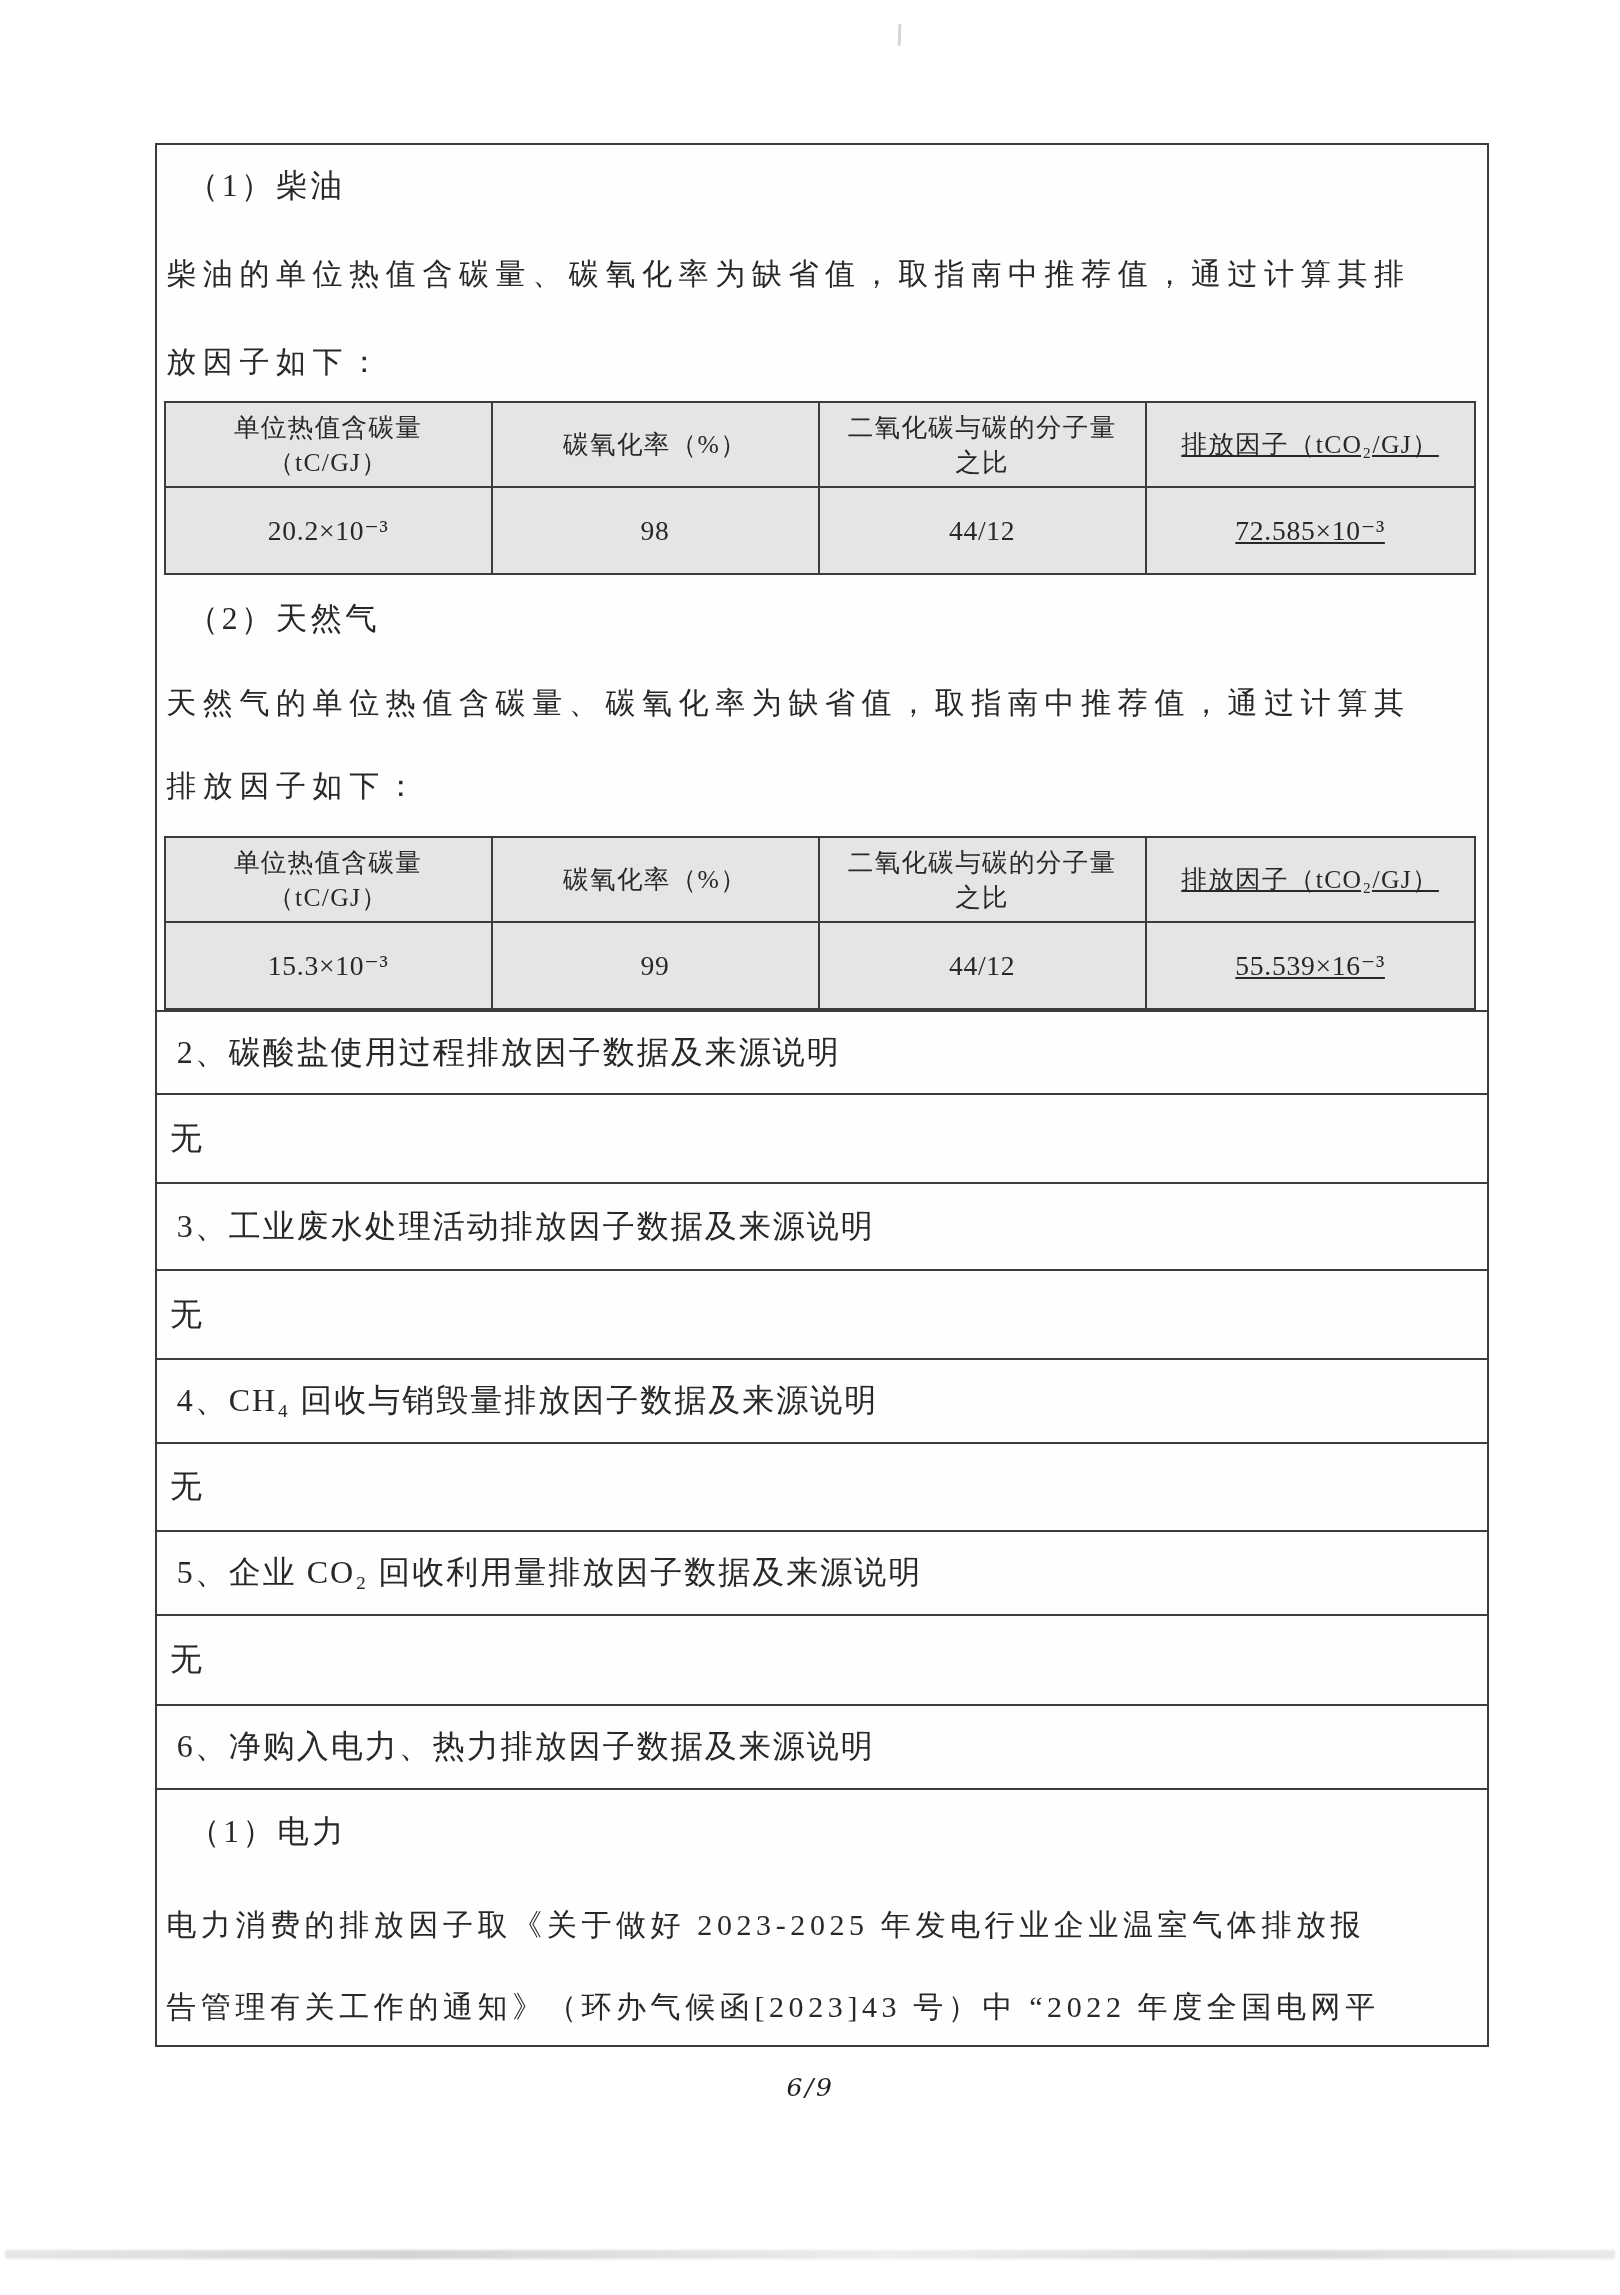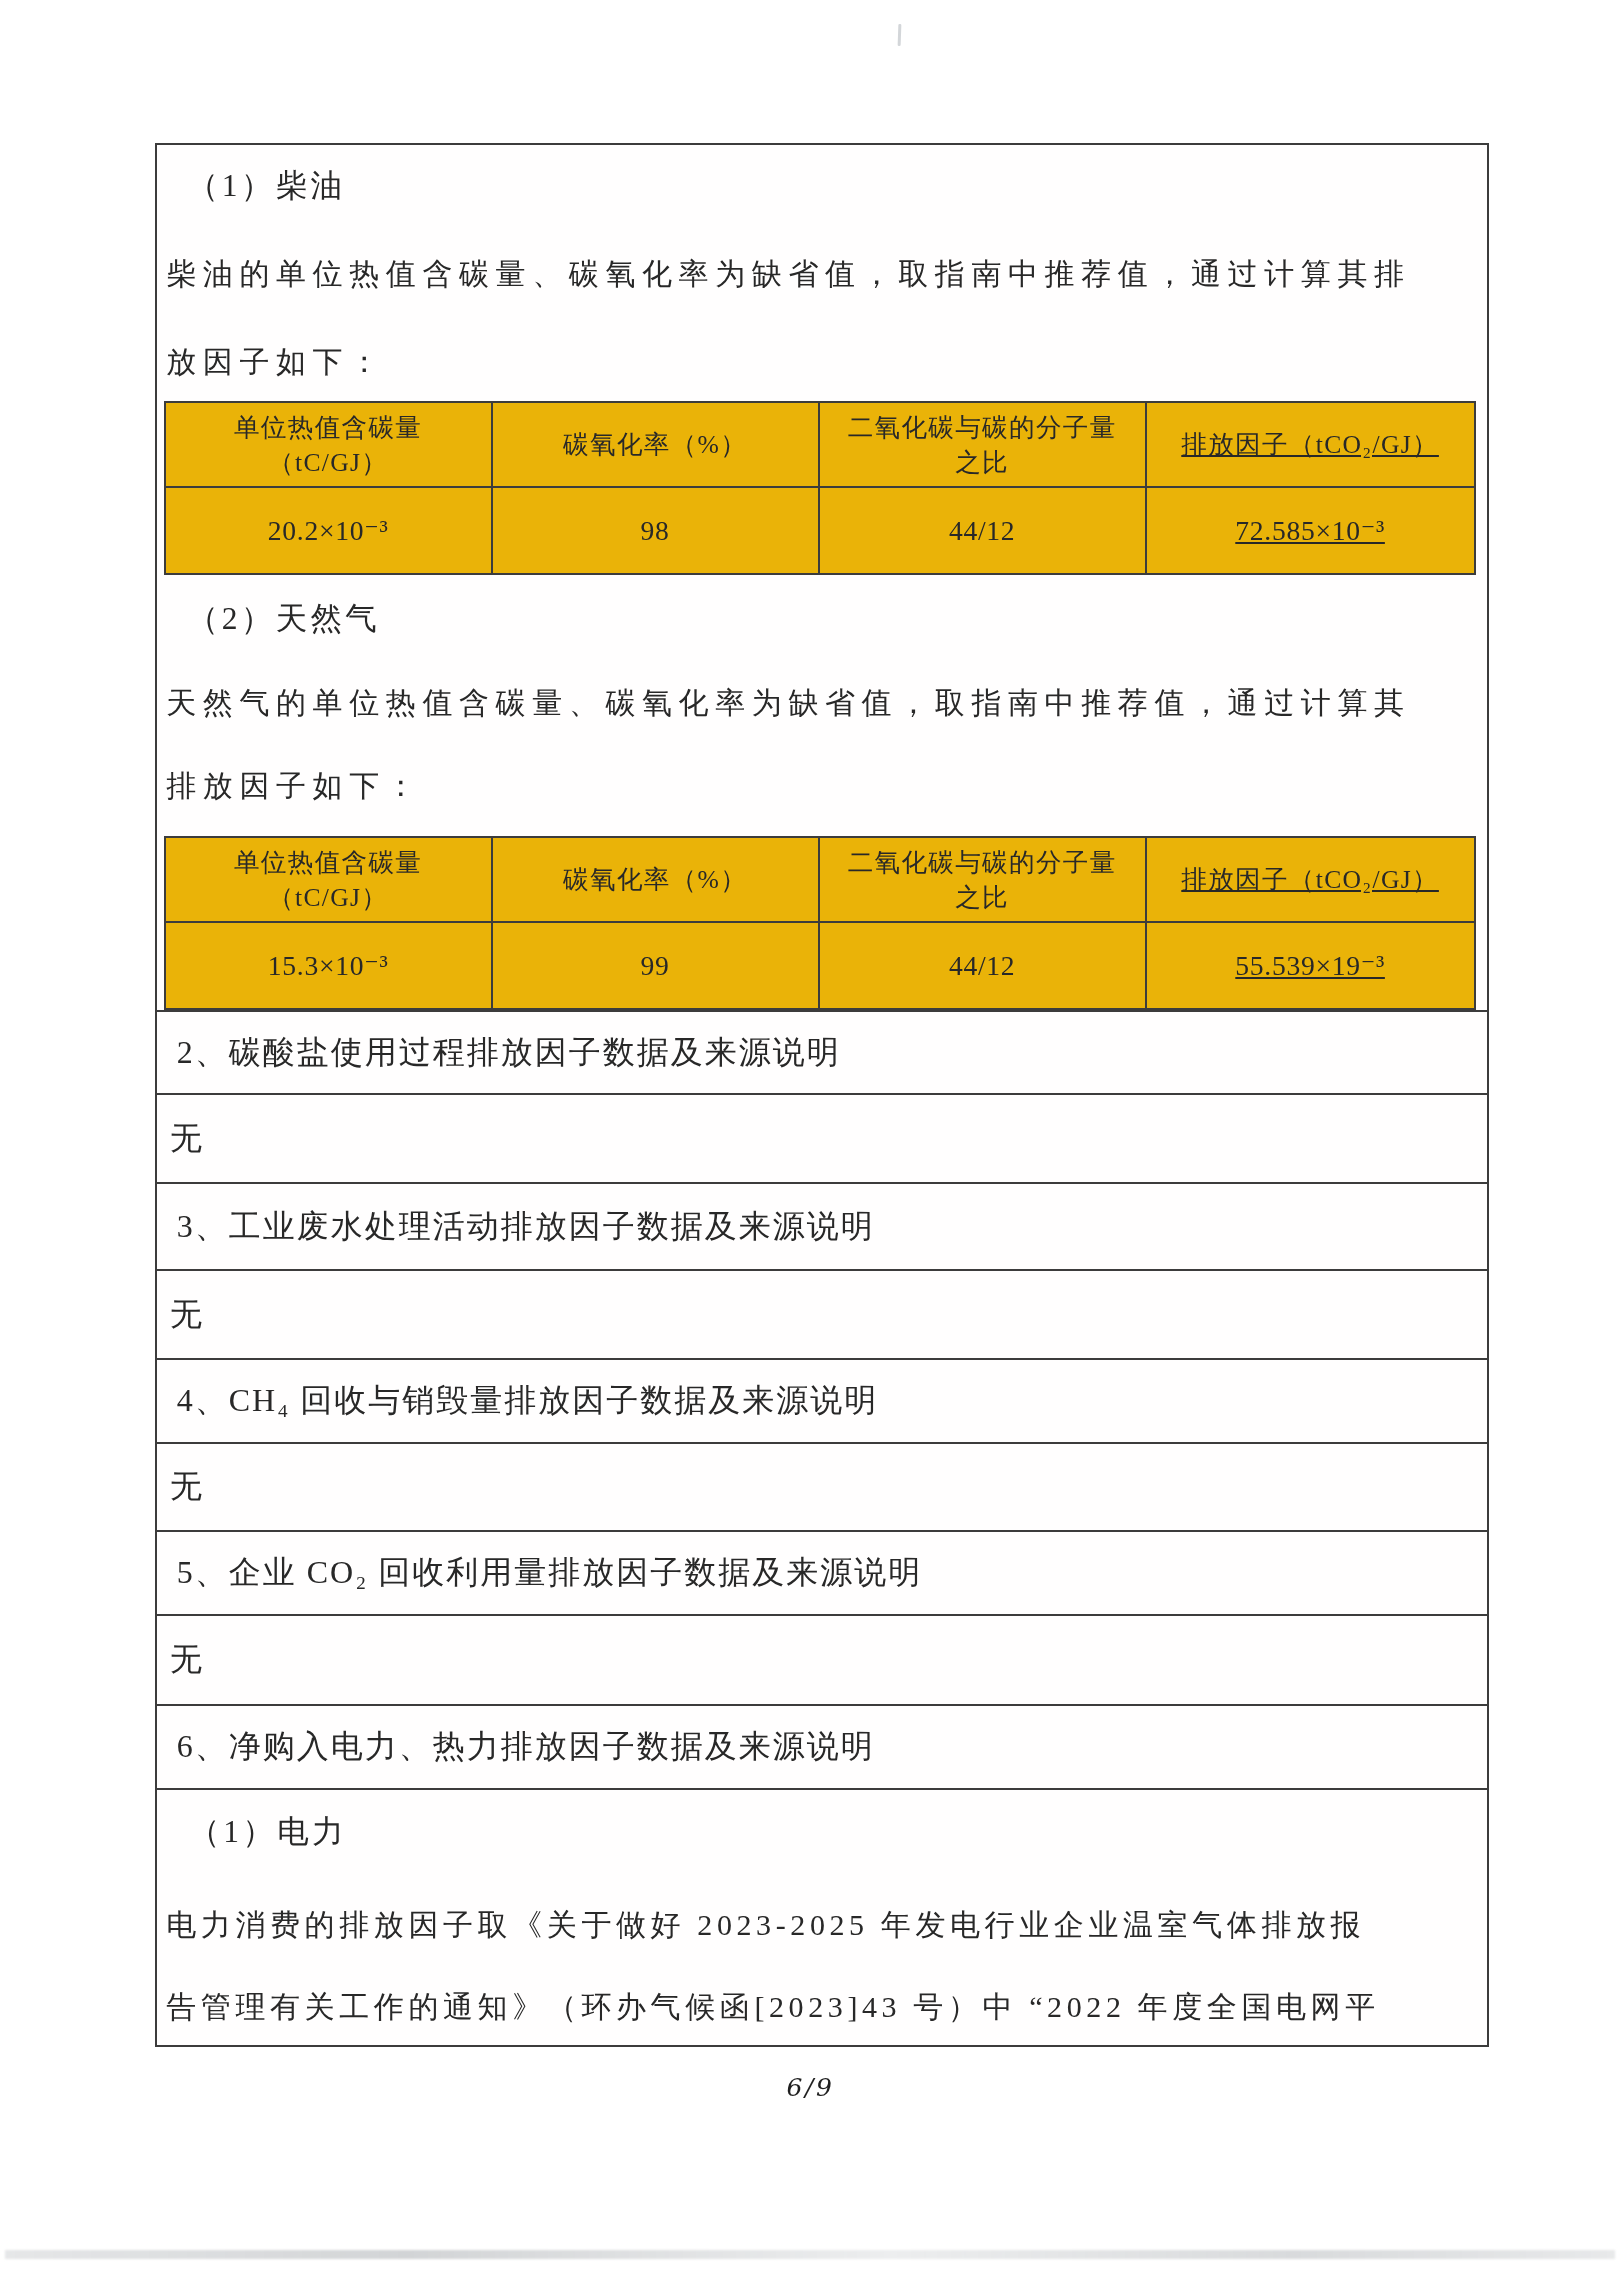--- a/index.html
+++ b/index.html
@@ -14,21 +14,21 @@
     border:2.6px solid #3c3c3c;box-sizing:border-box;background:#fffefe;
   }
   
   .sec-fuel{position:relative;height:865px;padding-left:44px;}
   .fuel-h{position:absolute;left:30px;font-size:31.5px;letter-spacing:3.3px;line-height:42px;white-space:nowrap;}
   .fuel-p{position:absolute;left:9.2px;font-size:30px;letter-spacing:6.6px;line-height:41px;white-space:nowrap;}
   
   .etable{
     position:absolute;left:6.6px;width:1312px;
     border:2px solid #3c3c3c;box-sizing:border-box;
-    display:grid;grid-template-columns:1fr 1fr 1fr 1fr;background:#eab308;
+    display:grid;grid-template-columns:1fr 1fr 1fr 1fr;background:#e5e5e5;
   }
   .hcell{
     border-right:2px solid #3c3c3c;border-bottom:2.6px solid #3c3c3c;box-sizing:border-box;
     height:85px;display:flex;flex-direction:column;justify-content:center;align-items:center;
     text-align:center;font-size:25.6px;letter-spacing:1.3px;line-height:35px;white-space:nowrap;
   }
   .dcell{
     border-right:2px solid #3c3c3c;box-sizing:border-box;
     height:85px;display:flex;justify-content:center;align-items:center;
     font-size:27.6px;letter-spacing:0.7px;white-space:nowrap;
@@ -113,21 +113,21 @@
       <div class="hcell">
         <span>二氧化碳与碳的分子量</span>
         <span>之比</span>
       </div>
       <div class="hcell cell-last">
         <span>排放因子（tCO₂/GJ）</span>
       </div>
       <div class="dcell">15.3×10⁻³</div>
       <div class="dcell">99</div>
       <div class="dcell">44/12</div>
-      <div class="dcell cell-last">55.539×19⁻³</div>
+      <div class="dcell cell-last">55.539×16⁻³</div>
     </div>
   </div>
 
   <div class="row-label" style="height:83px">2、碳酸盐使用过程排放因子数据及来源说明</div>
   <div class="row-value" style="height:89px">无</div>
 
   <div class="row-label" style="height:87px">3、工业废水处理活动排放因子数据及来源说明</div>
   <div class="row-value" style="height:89px">无</div>
 
   <div class="row-label" style="height:84px">4、CH₄ 回收与销毁量排放因子数据及来源说明</div>

